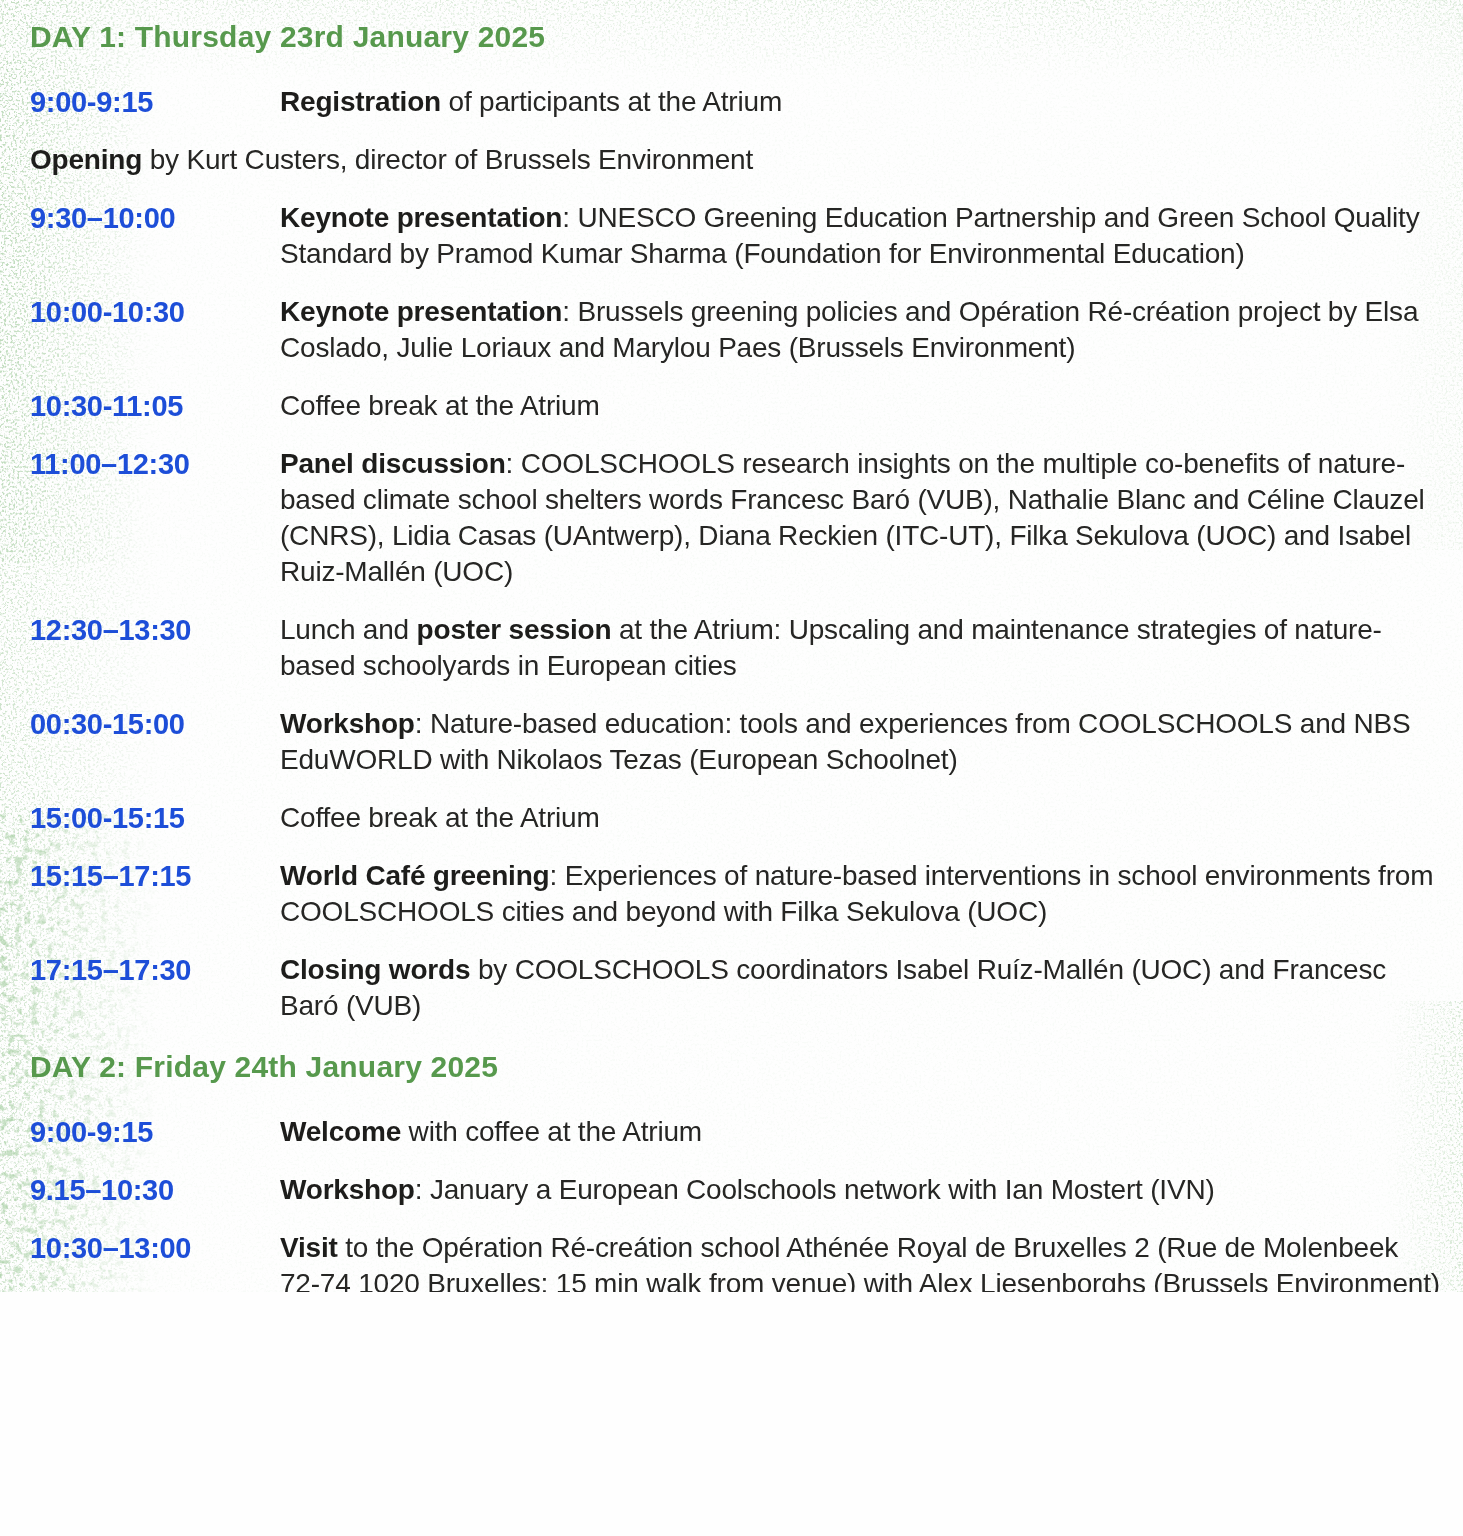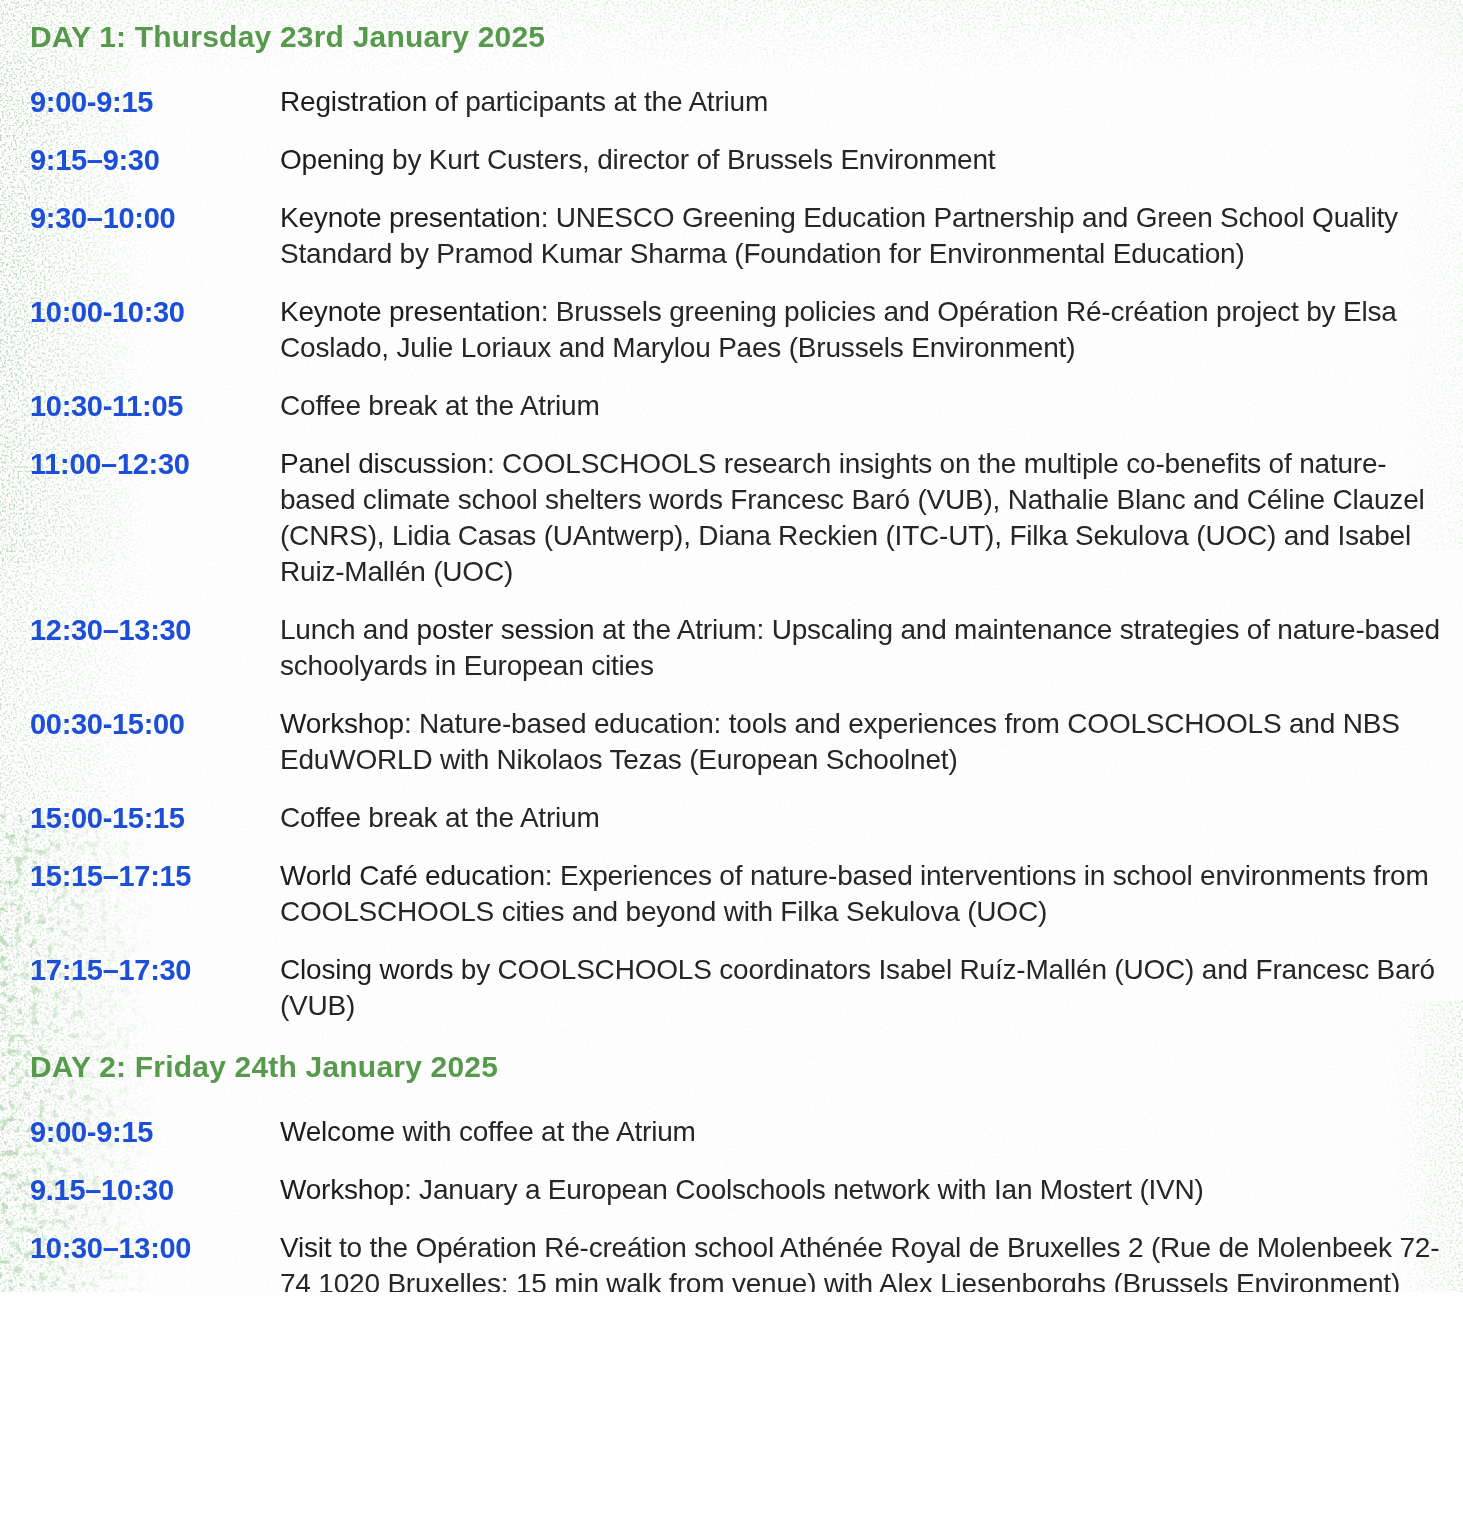--- a/index.html
+++ b/index.html
@@ -51,21 +51,21 @@
   .desc {
     flex: 1 1 auto;
     max-width: 1165px;
     margin: 0;
     font-size: 28px;
     font-weight: normal;
     line-height: 36px;
     letter-spacing: -0.2px;
     color: #262624;
   }
-  .desc .b { font-weight: normal; color: #1d1d1b; }
+  .desc .b { font-weight: bold; color: #1d1d1b; }
 </style>
 </head>
 <body style="background: rgb(254, 254, 254);">
 
 <div class="page">
 
   <svg class="texture" width="1463" height="1536" viewBox="0 0 1463 1536" aria-hidden="true">
     <defs>
       <filter id="speckFine" x="-20%" y="-20%" width="140%" height="140%">
         <feTurbulence type="fractalNoise" baseFrequency="0.45" numOctaves="3" seed="7" stitchTiles="stitch"></feTurbulence>
@@ -117,21 +117,20 @@
   <div class="content" id="agenda-root">
     <section class="day">
       <h2 class="day-heading">DAY 1: Thursday 23rd January 2025</h2>
       <div class="rows">
     <div class="row">
       <div class="time">9:00-9:15</div>
       <p class="desc"><span class="b">Registration</span><span> of participants at the Atrium</span></p>
     </div>
 
     <div class="row">
-      <div class="time">9:15–9:30</div>
       <p class="desc"><span class="b">Opening</span><span> by Kurt Custers, director of Brussels Environment</span></p>
     </div>
 
     <div class="row">
       <div class="time">9:30–10:00</div>
       <p class="desc"><span class="b">Keynote presentation</span><span>: UNESCO Greening Education Partnership and Green School Quality Standard by Pramod Kumar Sharma (Foundation for Environmental Education)</span></p>
     </div>
 
     <div class="row">
       <div class="time">10:00-10:30</div>
@@ -158,21 +157,21 @@
       <p class="desc"><span class="b">Workshop</span><span>: Nature-based education: tools and experiences from COOLSCHOOLS and NBS EduWORLD with Nikolaos Tezas (European Schoolnet)</span></p>
     </div>
 
     <div class="row">
       <div class="time">15:00-15:15</div>
       <p class="desc"><span>Coffee break at the Atrium</span></p>
     </div>
 
     <div class="row">
       <div class="time">15:15–17:15</div>
-      <p class="desc"><span class="b">World Café education</span><span>: Experiences of nature-based interventions in school environments from COOLSCHOOLS cities and beyond with Filka Sekulova (UOC)</span></p>
+      <p class="desc"><span class="b">World Café greening</span><span>: Experiences of nature-based interventions in school environments from COOLSCHOOLS cities and beyond with Filka Sekulova (UOC)</span></p>
     </div>
 
     <div class="row">
       <div class="time">17:15–17:30</div>
       <p class="desc"><span class="b">Closing words</span><span> by COOLSCHOOLS coordinators Isabel Ruíz-Mallén (UOC) and Francesc Baró (VUB)</span></p>
     </div>
   </div>
     </section>
 
     <section class="day">

